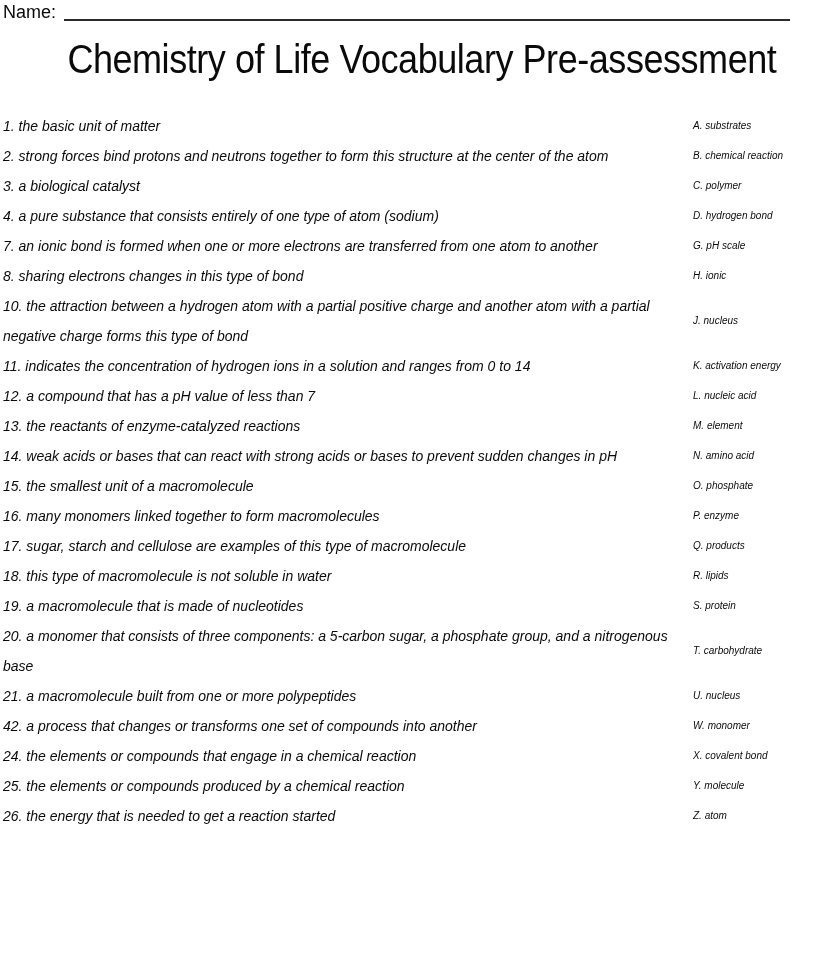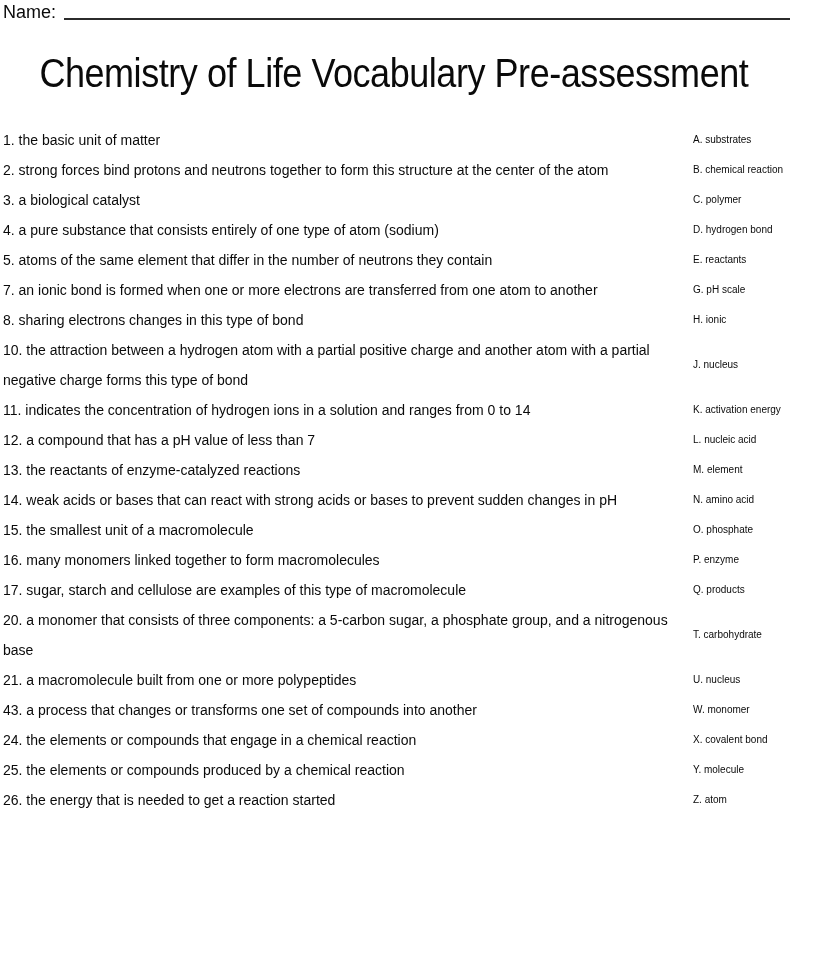--- a/index.html
+++ b/index.html
@@ -13,58 +13,60 @@
   .page {
     width: 816px;
     height: 971px;
     overflow: hidden;
     position: relative;
     background: #ffffff;
   }
   
   .name-row {
     display: flex;
+    align-items: flex-end;
     padding: 2px 26px 0 3px;
     height: 20px;
   }
   .name-label {
     font-size: 18px;
     line-height: 20px;
     white-space: nowrap;
   }
   .name-line {
     flex: 1;
     border-bottom: 2px solid #2b2b2b;
     height: 16px;
     margin-left: 8px;
     margin-bottom: 1px;
   }
   
   .title-wrap {
-    text-align: left;
-    margin-top: 28px;
+    text-align: right;
+    margin-top: 14px;
     height: 46px;
   }
   h1.doc-title {
     display: inline-block;
     margin: 0;
     font-size: 40px;
     line-height: 46px;
     font-weight: 400;
     white-space: nowrap;
     transform: scaleX(0.9);
     transform-origin: 50% 50%;
     letter-spacing: -0.5px;
   }
   
   table.match {
     border-collapse: collapse;
     table-layout: fixed;
     width: 813px;
     margin: 29px 0 0 3px;
+    font-style: italic;
   }
   td {
     vertical-align: middle;
     padding: 0;
   }
   td.q {
     width: 690px;
     font-size: 14px;
     line-height: 30px;
   }
@@ -104,24 +106,20 @@
       <tr>
         <td class="q"><span>3.</span> <span>a biological catalyst</span></td>
         <td class="a"><span>C.</span> <span>polymer</span></td>
       </tr>
 
       <tr>
         <td class="q"><span>4.</span> <span>a pure substance that consists entirely of one type of atom (sodium)</span></td>
         <td class="a"><span>D.</span> <span>hydrogen bond</span></td>
       </tr>
 
-      <tr>
-        <td class="q"><span>5.</span> <span>atoms of the same element that differ in the number of neutrons they contain</span></td>
-        <td class="a"><span>E.</span> <span>reactants</span></td>
-      </tr>
 
 
       <tr>
         <td class="q"><span>7.</span> <span>an ionic bond is formed when one or more electrons are transferred from one atom to another</span></td>
         <td class="a"><span>G.</span> <span>pH scale</span></td>
       </tr>
 
       <tr>
         <td class="q"><span>8.</span> <span>sharing electrons changes in this type of bond</span></td>
         <td class="a"><span>H.</span> <span>ionic</span></td>
@@ -161,35 +159,43 @@
       <tr>
         <td class="q"><span>16.</span> <span>many monomers linked together to form macromolecules</span></td>
         <td class="a"><span>P.</span> <span>enzyme</span></td>
       </tr>
 
       <tr>
         <td class="q"><span>17.</span> <span>sugar, starch and cellulose are examples of this type of macromolecule</span></td>
         <td class="a"><span>Q.</span> <span>products</span></td>
       </tr>
 
-
+      <tr>
+        <td class="q"><span>18.</span> <span>this type of macromolecule is not soluble in water</span></td>
+        <td class="a"><span>R.</span> <span>lipids</span></td>
+      </tr>
+
+      <tr>
+        <td class="q"><span>19.</span> <span>a macromolecule that is made of nucleotides</span></td>
+        <td class="a"><span>S.</span> <span>protein</span></td>
+      </tr>
 
       <tr>
         <td class="q"><span>20.</span> <span>a monomer that consists of three components: a 5-carbon sugar, a phosphate group, and a nitrogenous base</span></td>
         <td class="a"><span>T.</span> <span>carbohydrate</span></td>
       </tr>
 
       <tr>
         <td class="q"><span>21.</span> <span>a macromolecule built from one or more polypeptides</span></td>
         <td class="a"><span>U.</span> <span>nucleus</span></td>
       </tr>
 
 
       <tr>
-        <td class="q"><span>43.</span> <span>a process that changes or transforms one set of compounds into another</span></td>
+        <td class="q"><span>42.</span> <span>a process that changes or transforms one set of compounds into another</span></td>
         <td class="a"><span>W.</span> <span>monomer</span></td>
       </tr>
 
       <tr>
         <td class="q"><span>24.</span> <span>the elements or compounds that engage in a chemical reaction</span></td>
         <td class="a"><span>X.</span> <span>covalent bond</span></td>
       </tr>
 
       <tr>
         <td class="q"><span>25.</span> <span>the elements or compounds produced by a chemical reaction</span></td>

